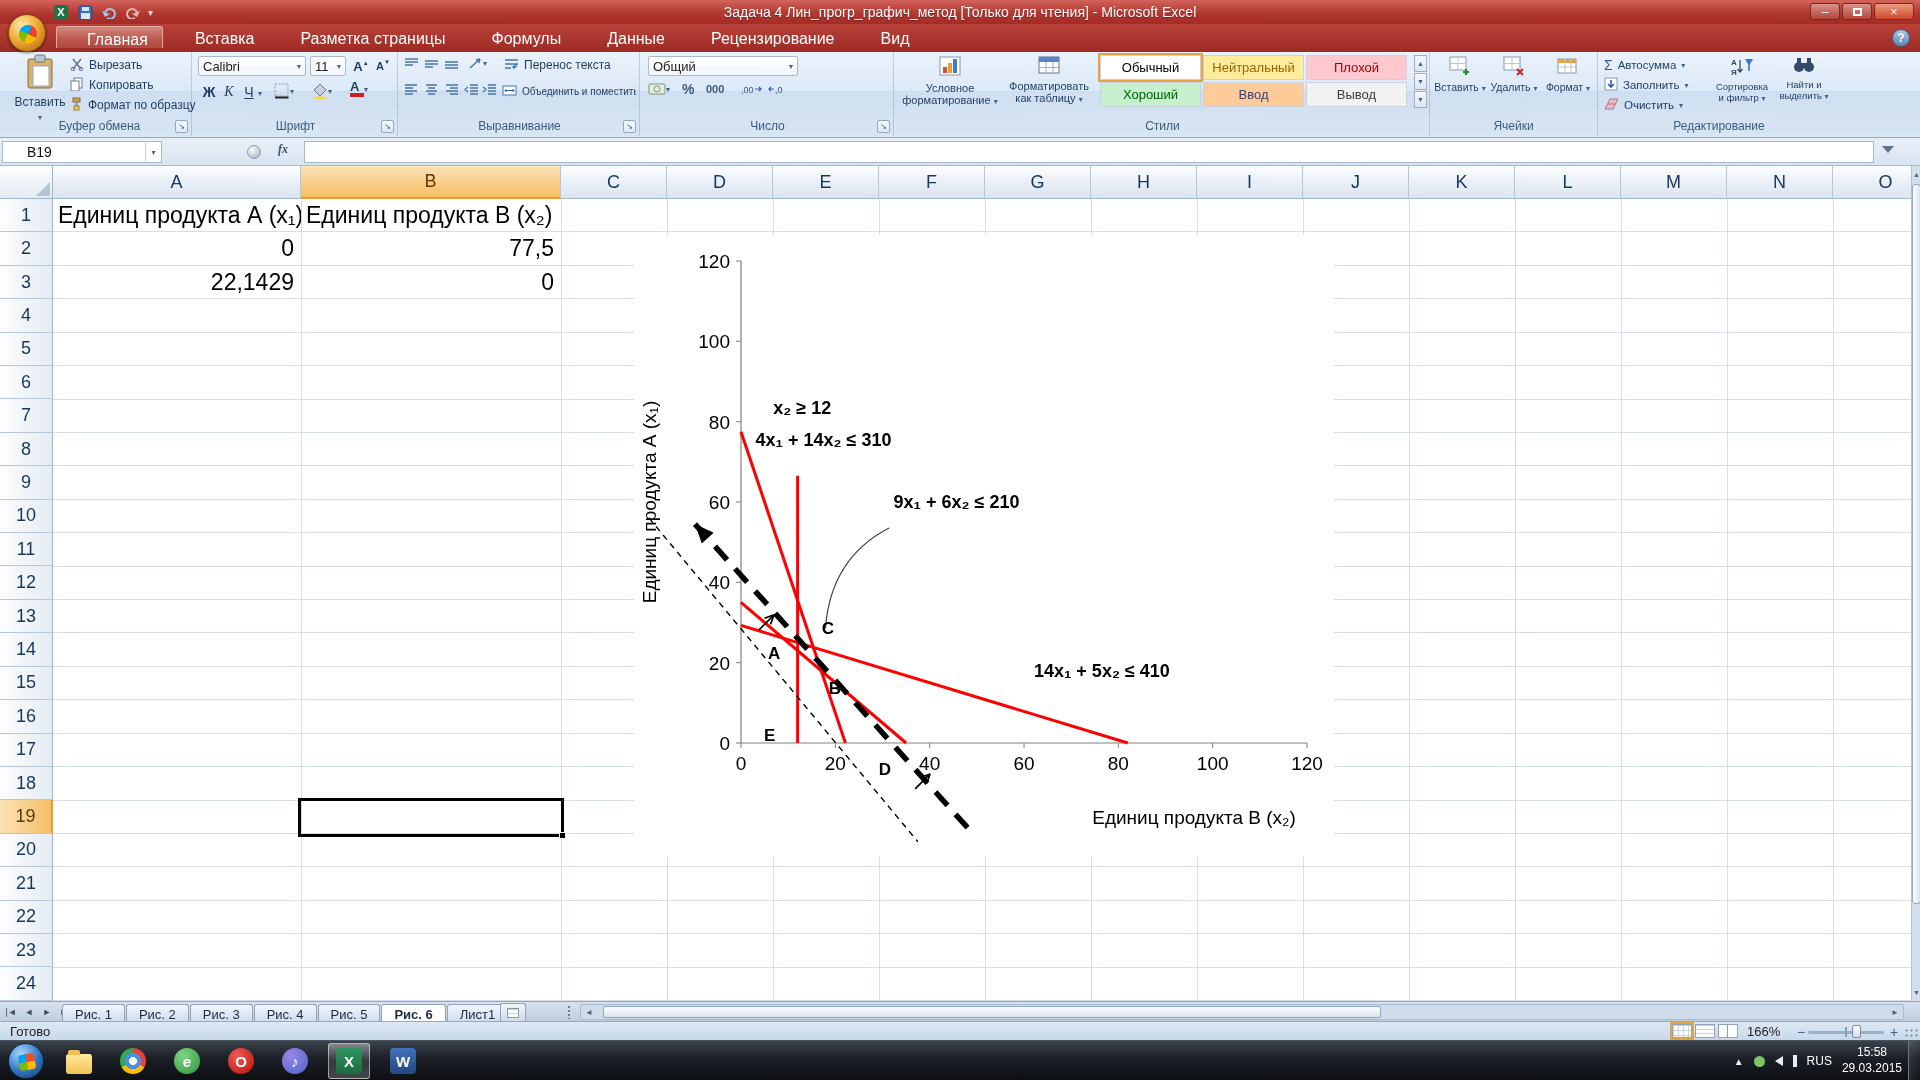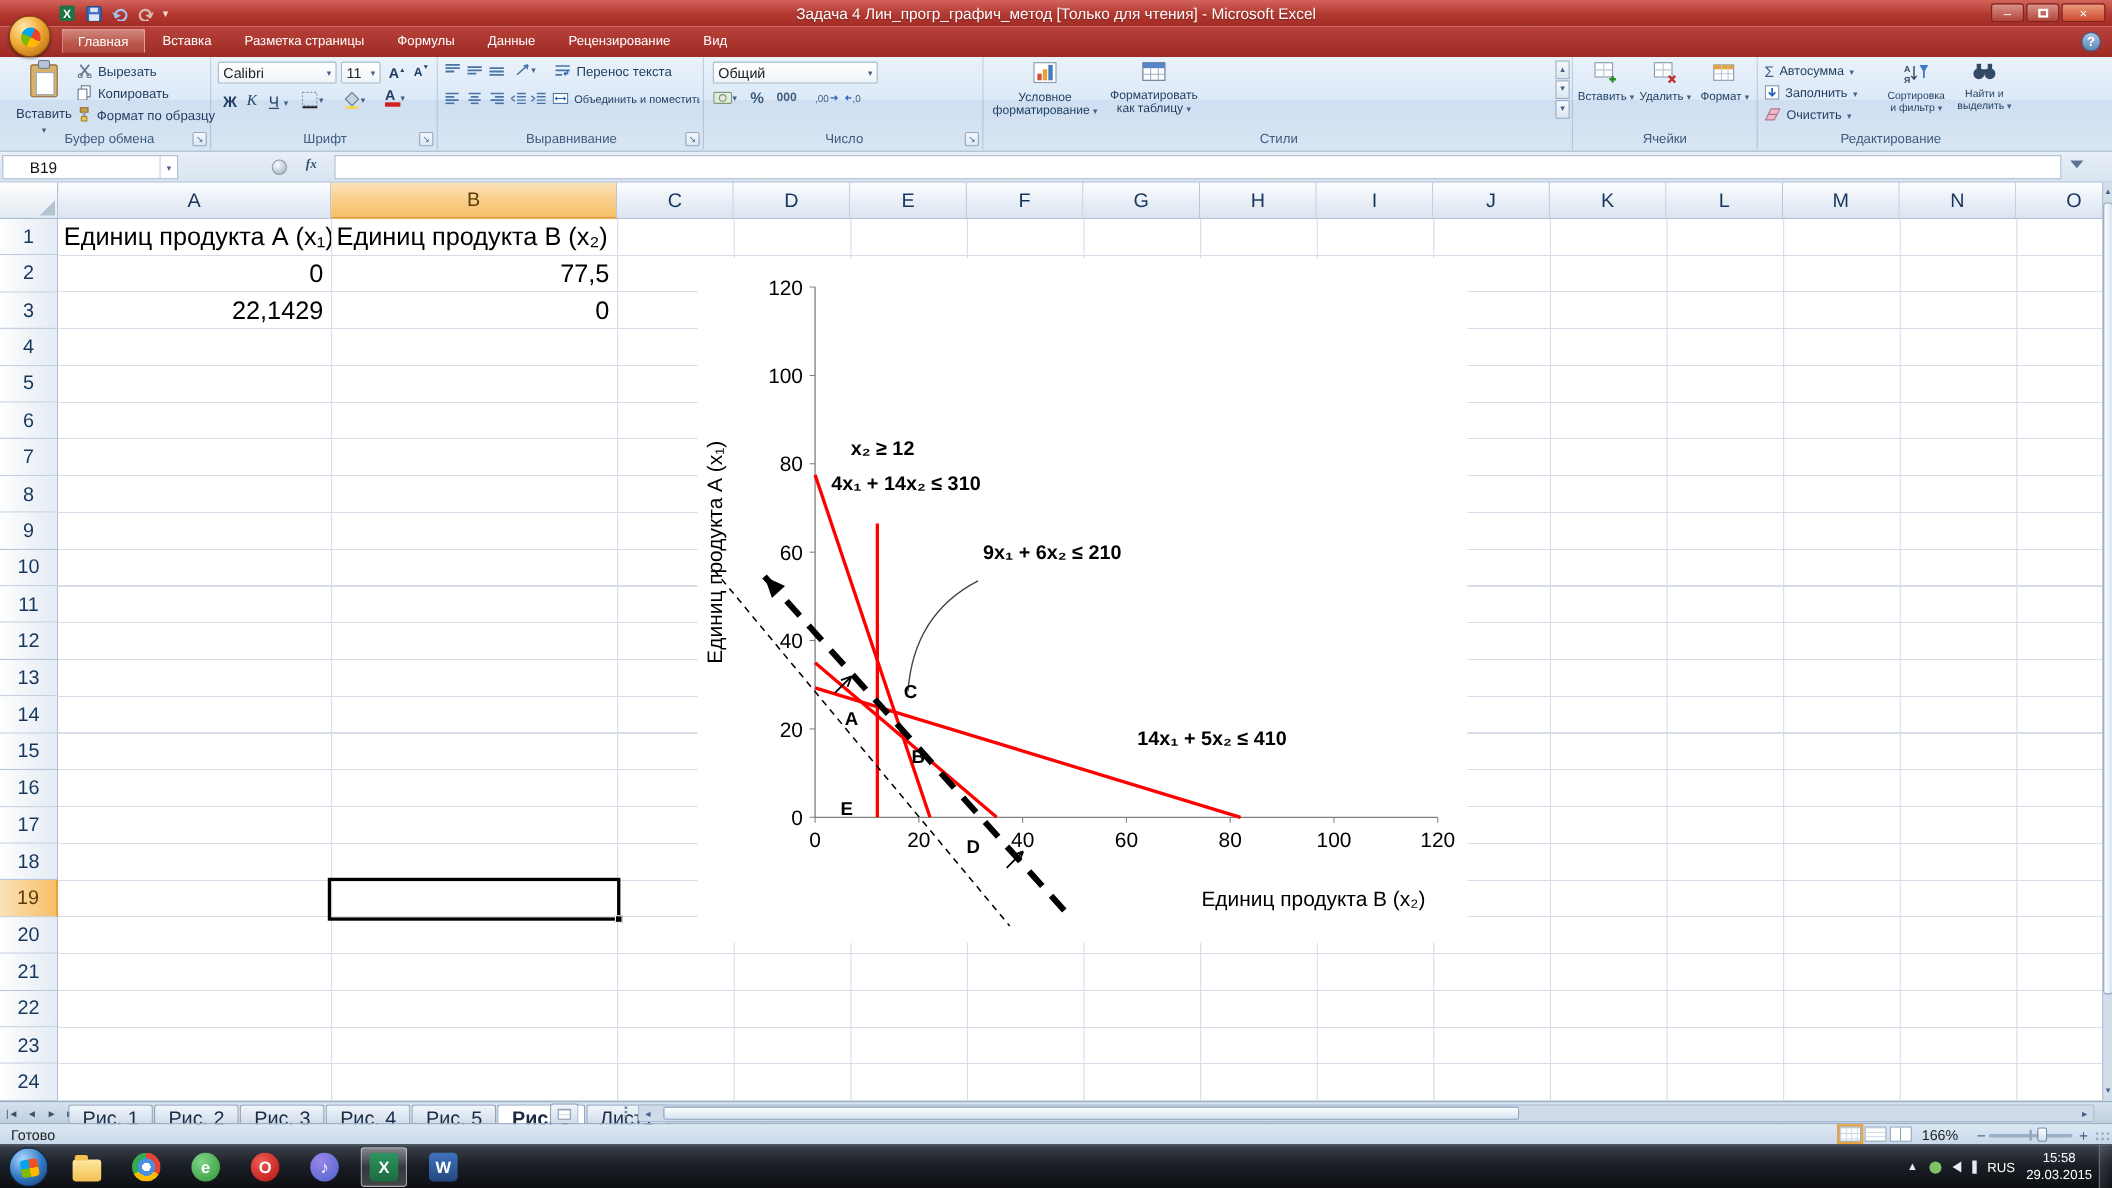--- a/index.html
+++ b/index.html
@@ -26,21 +26,21 @@
   
   .tabrow { position:absolute; left:0; top:24px; width:1920px; height:28px;
     background:linear-gradient(#b8423a,#9d2a24); }
   .orb { position:absolute; left:8px; top:-10px; width:38px; height:38px; border-radius:50%;
     background:radial-gradient(circle at 35% 28%, #ffe9ad, #f2a934 45%, #c87c1c 78%, #97590e);
     border:1px solid #7c4a08; box-shadow:0 1px 3px rgba(0,0,0,.5); z-index:5; }
   .orb-flower { position:absolute; left:10px; top:10px; width:18px; height:18px; border-radius:50%;
     transform:rotate(25deg);
     background:conic-gradient(#e8432d 0 25%, #ffb900 25% 50%, #7fba00 50% 75%, #00a4ef 75%); }
   .rtabs { position:absolute; left:56px; top:2px; display:flex; gap:2px; height:26px; }
-  .rtab { padding:4px 14px 0 14px; color:#fff; font-size:12px; height:22px; }
+  .rtab { padding:4px 14px 0 30px; color:#fff; font-size:16px; height:22px; }
   .rtab.active { background:linear-gradient(#d1887e,#bb564b 60%,#b14a40);
     border:1px solid #e2aaa1; border-bottom:none; border-radius:3px 3px 0 0; }
   .helpbtn { position:absolute; right:10px; top:5px; width:18px; height:18px; border-radius:50%;
     background:linear-gradient(#a9c6e4,#5d87b5); border:1px solid #3c5f8a; color:#fff;
     font-size:12px; font-weight:bold; text-align:center; line-height:17px; }
 
   
   .ribbon { position:absolute; left:0; top:52px; width:1920px; height:86px;
     background:linear-gradient(180deg,#eaf2fb 0%,#dce9f7 45%,#cfdff1 46%,#d8e5f3 100%);
     border-bottom:1px solid #93a9c3; }
@@ -134,21 +134,21 @@
   .vthumb { position:absolute; left:0; top:18px; width:9px; height:720px;
     background:linear-gradient(90deg,#fdfefe,#d8e3f0); border:1px solid #93a9c3; border-radius:3px; }
   .varrow { position:absolute; left:0; width:9px; height:17px; font-size:7px; color:#44618a; text-align:center; line-height:17px; }
 
   
   .tabsrow { position:absolute; left:0; top:1001px; width:1920px; height:20px;
     background:linear-gradient(#d7e1ee,#bfcede); border-top:1px solid #8fa8c4; }
   .tnavs { position:absolute; left:3px; top:2px; display:flex; gap:2px; }
   .tnav { width:16px; height:16px; font-size:9px; color:#3c4f66; text-align:center; line-height:16px; }
   .stabs { position:absolute; left:62px; top:1px; display:flex; align-items:flex-end; height:19px; }
-  .stab { height:18px; padding:2px 12px 0; margin-right:1px; font-size:18px; color:#1b2a44; white-space:nowrap;
+  .stab { height:18px; padding:2px 12px 0; margin-right:1px; font-size:13px; color:#1b2a44; white-space:nowrap;
     background:linear-gradient(#f2f6fb,#cfdbea); border:1px solid #90a4bd; border-bottom:none; border-radius:3px 3px 0 0; }
   .stab.active { background:#fff; font-weight:bold; }
   .instab { height:18px; width:26px; background:linear-gradient(#f2f6fb,#cfdbea); border:1px solid #90a4bd;
     border-bottom:none; border-radius:3px 3px 0 0; display:flex; align-items:center; justify-content:center; }
   .instab .mini { width:12px; height:10px; background:#fff; border:1px solid #8899aa;
     background-image:linear-gradient(#c8d4e2 1px, transparent 1px); background-size:100% 4px; }
   .tsplit { position:absolute; left:566px; top:3px; width:6px; height:14px;
     background:radial-gradient(circle, #6c8099 1px, transparent 1.4px); background-size:6px 4px; }
   .hscroll { position:absolute; left:580px; top:2px; width:1324px; height:16px; background:#cfdbe9;
     border:1px solid #a9bccf; border-radius:2px; }
@@ -468,20 +468,29 @@
       <div class="bigbtn" style="left:106px;width:94px">
         <span class="bicon">
           <svg width="22" height="18">
               <rect x="1" y="1" width="20" height="16" fill="#fff" stroke="#667788"></rect>
               <rect x="1" y="1" width="20" height="5" fill="#5585c5"></rect>
               <path d="M8 6 v11 M15 6 v11 M1 11.5 h20" stroke="#9ab0c8"></path>
             </svg>
         </span>
         <span>Форматировать как таблицу</span> <b class="dd">▾</b>
       </div>
+      <div class="style-gallery">
+
+      <div class="style-cell selected" style="background: rgb(255, 255, 255); color: rgb(0, 0, 0);">Обычный</div>
+          <div class="style-cell" style="background: rgb(255, 235, 156); color: rgb(156, 101, 0);">Нейтральный</div>
+          <div class="style-cell" style="background: rgb(255, 199, 206); color: rgb(156, 0, 6);">Плохой</div>
+          <div class="style-cell" style="background: rgb(198, 239, 206); color: rgb(0, 97, 0);">Хороший</div>
+          <div class="style-cell" style="background: rgb(255, 204, 153); color: rgb(63, 63, 118);">Ввод</div>
+          <div class="style-cell" style="background: rgb(242, 242, 242); color: rgb(63, 63, 63);">Вывод</div>
+        </div>
       <div class="gscroll">
         <div>▲</div>
         <div>▼</div>
         <div>▼</div>
       </div>
       <div class="glabel">Стили</div>
     </div>
 
     <div class="rgroup" style="left:1430px;width:168px">
       <div class="bigbtn" style="left:4px;width:52px;font-size:10.5px">

